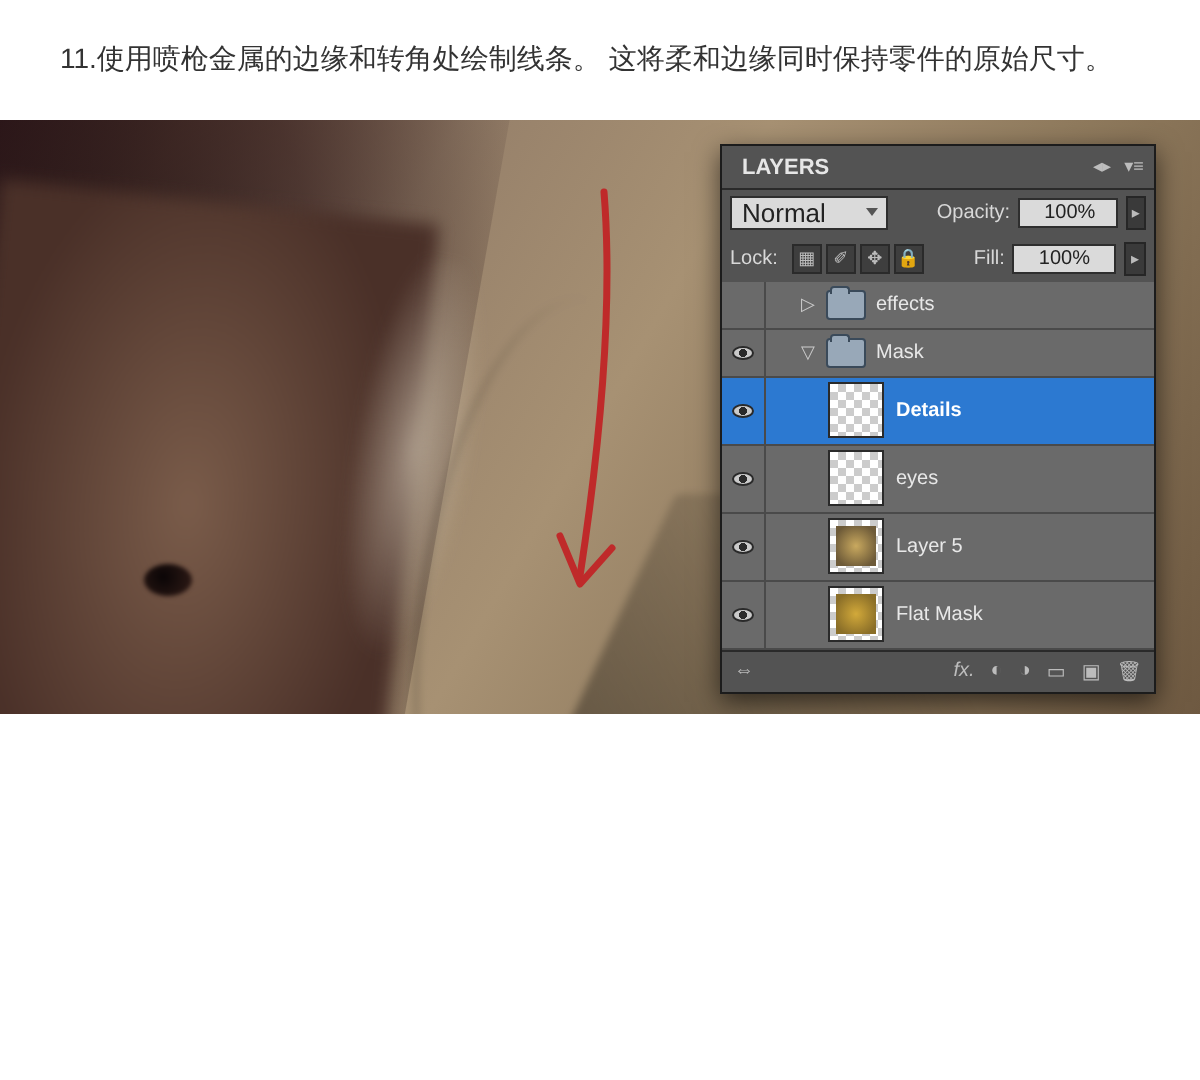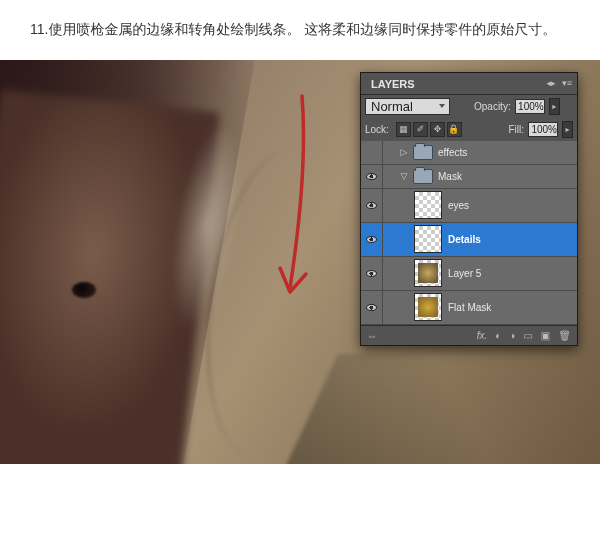--- a/index.html
+++ b/index.html
@@ -9,21 +9,21 @@
       width: 600px;
       height: 540px;
       overflow: hidden;
       font-size: 14px;
       color: #333;
     }
     .instruction { padding: 18px 20px 18px 30px; line-height: 1.7; }
     .canvas-area {
       position: relative;
       width: 600px;
-      height: 404px;
+      height: 297px;
       background: linear-gradient(120deg, #3a1f22 0%, #6f5042 12%, #96806a 30%, #a79173 50%, #8f7a5d 70%, #6e5941 100%);
       overflow: hidden;
     }
     
     .mass1 {
       position: absolute;
       left: -110px; top: -60px;
       width: 320px; height: 600px;
       background: radial-gradient(ellipse 320px 600px at 40% 40%, rgba(20,10,12,0.85), rgba(40,20,22,0.6) 40%, rgba(60,40,35,0) 75%);
       transform: rotate(10deg);
@@ -134,21 +134,21 @@
       border-left: 3px solid transparent;
       border-right: 3px solid transparent;
       border-top: 4px solid #555;
       transform: translateY(-50%);
     }
     .opfill-label { font-size: 10px; color: #d8d8d8; margin-left: 20px;}
     .pct {
       background: #dadada;
       color: #222;
       border: 1px solid #2e2e2e;
-      padding: 1px 0;
+      padding: 1px 12px;
       font-size: 10px;
       min-width: 30px;
       text-align: right;
     }
     .arrowbtn {
       width: 11px; height: 17px;
       background: #3a3a3a;
       border: 1px solid #262626;
       display: flex; align-items: center; justify-content: center;
       color: #bbb;
@@ -297,38 +297,38 @@
       <div class="layer-row group">
         <div class="vis-col">
             <div class="eye"></div>
           </div>
         <div class="tree-indent"></div>
         <div class="disclose">▽</div>
         <div class="folder-icon"></div>
         <span class="layer-label">Mask</span>
       </div>
 
+      <div class="layer-row selected">
+        <div class="vis-col">
+            <div class="eye"></div>
+          </div>
+        <div class="tree-indent"></div>
+          <div class="tree-indent"></div>
+        <div class="thumb"></div>
+        <span class="layer-label">Details</span>
+      </div>
+
       <div class="layer-row">
         <div class="vis-col">
             <div class="eye"></div>
           </div>
         <div class="tree-indent"></div>
           <div class="tree-indent"></div>
         <div class="thumb"></div>
         <span class="layer-label">eyes</span>
-      </div>
-
-      <div class="layer-row selected">
-        <div class="vis-col">
-            <div class="eye"></div>
-          </div>
-        <div class="tree-indent"></div>
-          <div class="tree-indent"></div>
-        <div class="thumb"></div>
-        <span class="layer-label">Details</span>
       </div>
 
 
       <div class="layer-row">
         <div class="vis-col">
             <div class="eye"></div>
           </div>
         <div class="tree-indent"></div>
           <div class="tree-indent"></div>
         <div class="thumb">

